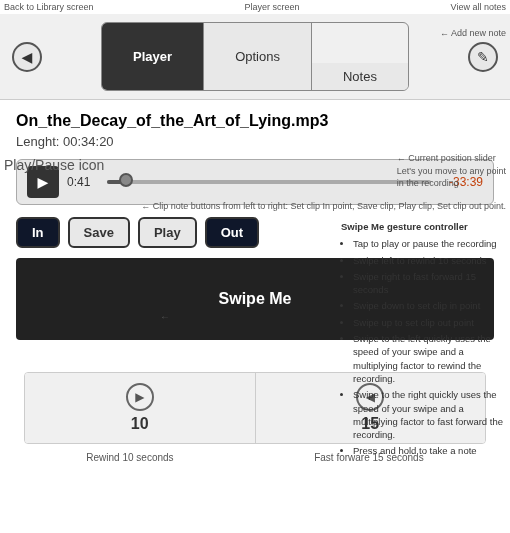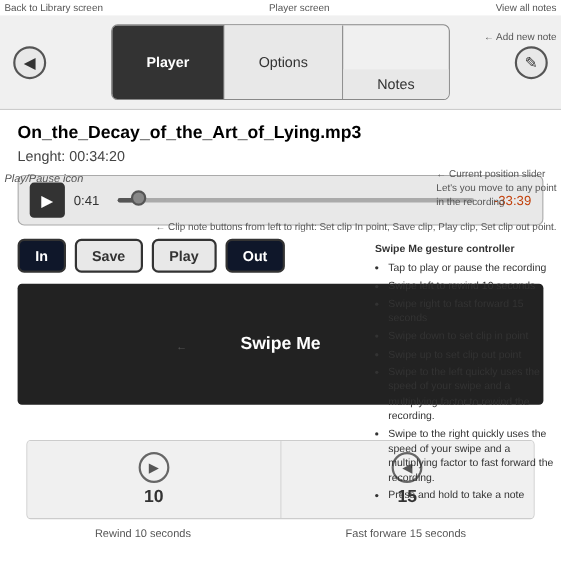--- a/index.html
+++ b/index.html
@@ -169,21 +169,21 @@
       color: #333;
     }
 
     
     .swipe-area {
       background: #222;
       color: #fff;
       display: flex;
       align-items: center;
       justify-content: center;
-      height: 110px;
+      height: 82px;
       border-radius: 4px;
       font-size: 16px;
       font-weight: bold;
       margin-bottom: 12px;
       cursor: pointer;
     }
 
     
     .bottom-controls {
       display: flex;
@@ -283,21 +283,21 @@
     ← <span>Add new note</span>
   </div>
 
   <div class="main-content">
 
     <div class="file-title">On_the_Decay_of_the_Art_of_Lying.mp3</div>
     <div class="file-length">
       <span>Lenght:</span> <span>00:34:20</span>
     </div>
 
-    <div style="position:absolute; left:4px; font-size:10px; color:#555; margin-top:-2px; pointer-events:none;font-style:italic;">Play/Pause icon</div>
+    <div style="position:absolute; left:4px; font-size:14px; color:#555; margin-top:-2px; pointer-events:none;">Play/Pause icon</div>
 
     <div class="player-row">
       <button class="play-pause-btn">
         <span>▶</span>
       </button>
       <span class="time-label">0:41</span>
       <div class="progress-container">
         <div class="progress-track">
           <div class="progress-fill"></div>
         </div>

